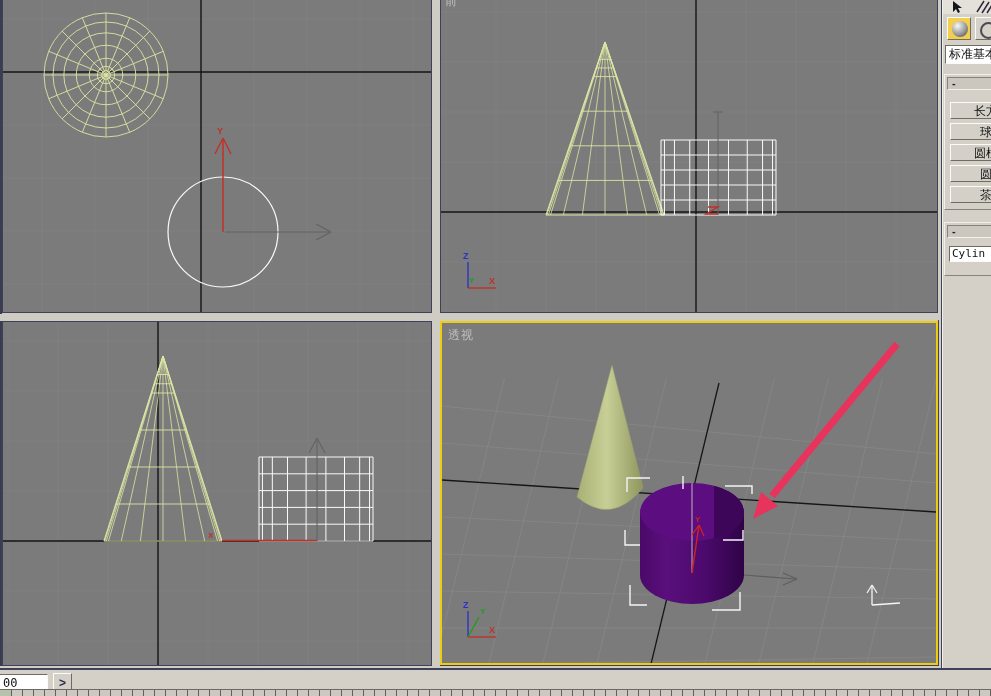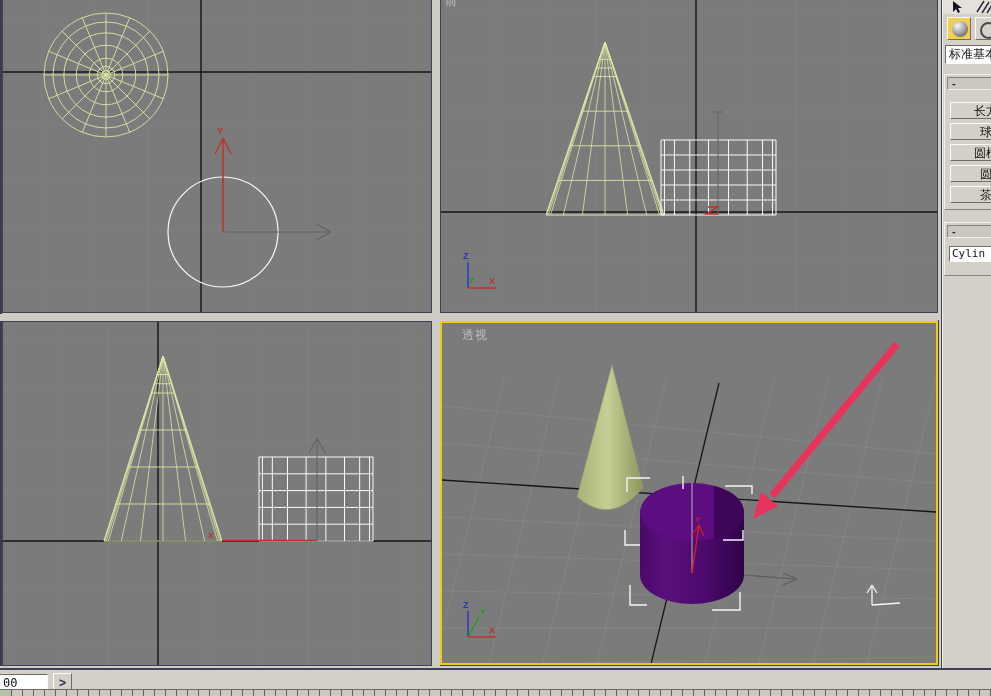--- a/index.html
+++ b/index.html
@@ -7,21 +7,21 @@
   .stage{position:absolute;inset:0;width:991px;height:696px;}
   .viewport{position:absolute;background:#7b7b7b;border:1px solid #3f415a;overflow:hidden;box-sizing:border-box;}
   .vp-tl{left:2px;top:0;width:430px;height:313px;border-top:none;}
   .vp-tr{left:440px;top:0;width:498px;height:313px;border-top:none;}
   .vp-bl{left:2px;top:321px;width:430px;height:345px;}
   .vp-br{left:440px;top:321px;width:498px;height:344px;border:2px solid #f0cd0c;outline:1px solid #3f415a;}
   .viewport svg{position:absolute;left:0;top:0;display:block;}
   .left-edge{position:absolute;left:0;top:0;width:2px;height:666px;background:#3a3c50;}
   .vp-label{position:absolute;color:#bdbdbd;font-size:12px;letter-spacing:1px;user-select:none;}
   .lbl-front{left:4px;top:-7px;}
-  .lbl-persp{left:20px;top:4px;}
+  .lbl-persp{left:6px;top:4px;}
   .splitter{position:absolute;background:#cfccc4;}
   .split-v{left:433px;top:0;width:7px;height:666px;}
   .split-h{left:0;top:314px;width:938px;height:7px;}
   
   .right-panel{position:absolute;left:941px;top:0;width:50px;height:668px;background:#d4d0c8;
     border-left:1px solid #3f415a;box-shadow:inset 1px 0 0 #f2f0ea;box-sizing:border-box;}
   .rp-toolbar{position:absolute;left:1px;top:0;width:49px;height:14px;background:#e4e1da;}
   .rp-cats{position:absolute;left:1px;top:15px;width:49px;height:27px;}
   .cat-btn{position:absolute;border:1px solid;border-color:#fdfbf5 #6f6c64 #6f6c64 #fdfbf5;padding:0;}
   .cat-geo{left:4px;top:2px;width:24px;height:23px;background:#f2cf4e;}

